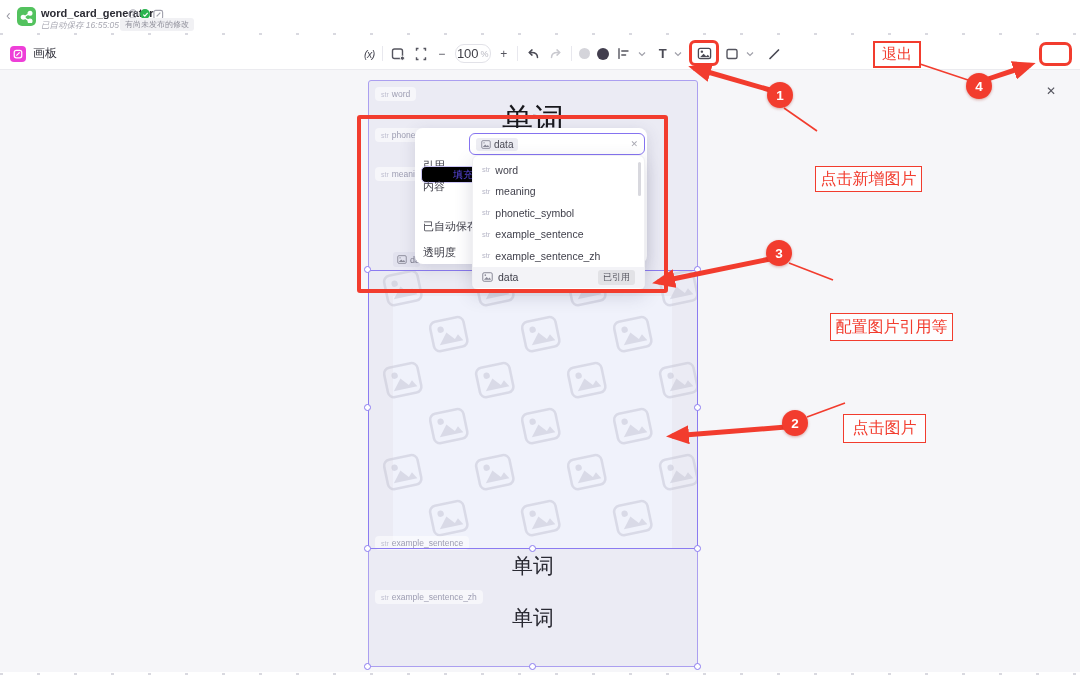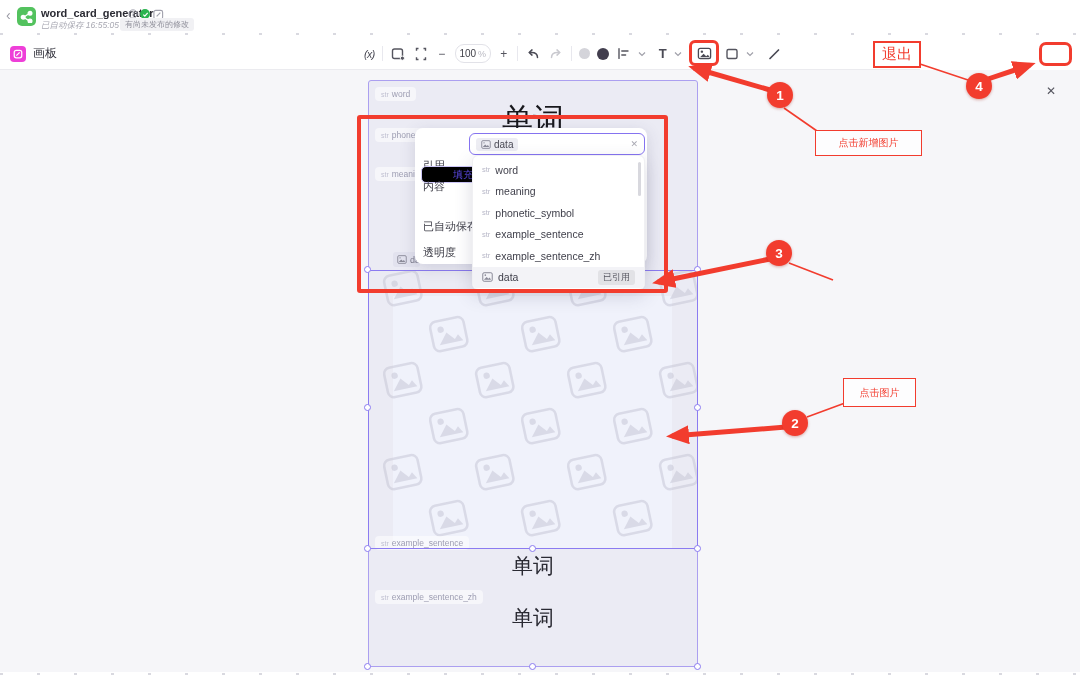--- a/index.html
+++ b/index.html
@@ -19,31 +19,31 @@
   .back{position:absolute;left:6px;top:8px;font-size:14px;color:#9a9aa4;line-height:1;}
   .appicon{position:absolute;left:17px;top:7px;width:19px;height:19px;border-radius:5px;background:#53c25e;display:flex;align-items:center;justify-content:center;}
   .apptitle{position:absolute;left:41px;top:7px;font-size:11px;font-weight:bold;color:#2b2b33;}
   .hicon{position:absolute;top:9px;display:flex;align-items:center;}
   .checkicon{width:10px;height:10px;border-radius:50%;background:#2ab44f;display:flex;align-items:center;justify-content:center;}
   .subsave{position:absolute;left:41px;top:20px;font-size:8.5px;color:#a8a8b2;font-style:italic;}
   .subbadge{position:absolute;left:120px;top:18px;font-size:8px;color:#8f8f9a;background:#f1f1f4;border-radius:3px;padding:1px 5px;}
   .dots{position:absolute;left:0;width:1080px;height:2px;background:repeating-linear-gradient(90deg,#d9d9e0 0 3px,transparent 3px 37px);z-index:1;}
 
   
-  .toolbar{position:absolute;left:0;top:37px;width:920px;height:33px;background:#fff;border-bottom:1px solid #ebebef;z-index:2;}
+  .toolbar{position:absolute;left:0;top:37px;width:1080px;height:33px;background:#fff;border-bottom:1px solid #ebebef;z-index:2;}
   .board{position:absolute;left:10px;top:8px;display:flex;align-items:center;gap:7px;}
   .boardicon{width:16px;height:16px;border-radius:4px;background:#ee3fd8;display:flex;align-items:center;justify-content:center;}
   .boardlabel{font-size:12px;color:#2e2e38;}
   .tools{position:absolute;left:364px;top:0;height:33px;display:flex;align-items:center;gap:7px;}
   .tool{display:flex;align-items:center;justify-content:center;color:#55555f;}
   .sep{width:1px;height:15px;background:#e8e8ee;}
   .varx{font-size:10.5px;font-style:italic;color:#4a4a55;letter-spacing:-0.5px;}
   .pm{font-size:12px;color:#55555f;width:12px;text-align:center;}
   .zoombox{display:flex;align-items:center;justify-content:center;gap:2px;width:36px;height:19px;border:1px solid #e2e2e8;border-radius:9px;}
-  .zoomv{font-size:10px;color:#3f3f47;}
+  .zoomv{font-size:13px;color:#3f3f47;}
   .zoomp{font-size:9px;color:#b9b9c2;}
   .tlabel{font-size:13px;font-weight:600;color:#4a4a55;}
   .circ1{width:11px;height:11px;border-radius:50%;background:#d4d4da;}
   .circ2{width:12px;height:12px;border-radius:50%;background:#423e4e;}
   .imgtool{position:relative;}
   .redbox-tool{position:absolute;left:-8px;top:-6px;width:30px;height:26px;border:3px solid var(--red);border-radius:6px;z-index:6;}
   .exitbox{position:absolute;left:873px;top:41px;width:48px;height:27px;border:2px solid var(--red);background:#fff;color:var(--red);font-size:15px;display:flex;align-items:center;justify-content:center;z-index:7;}
   .closebtn{position:absolute;left:1046px;top:47px;font-size:12px;color:#55555f;z-index:3;}
   .redbox-close{position:absolute;left:1039px;top:42px;width:33px;height:24px;border:3px solid var(--red);border-radius:7px;z-index:6;}
 
@@ -73,21 +73,21 @@
   .ditem{height:21.5px;display:flex;align-items:center;gap:5px;padding:0 9px;font-size:10.5px;color:#3f3f4a;}
   .ditem .tt{font-size:7.5px;color:#b8b8c8;}
   .ditem.sel{background:#f3f3f7;}
   .badge{margin-left:auto;background:#e2e2e6;border-radius:3px;font-size:9px;color:#595963;padding:1px 5px;}
   .scrollbar{position:absolute;right:3px;top:6px;width:3px;height:34px;background:#d8d8de;border-radius:2px;}
 
   
   .bigrect{position:absolute;left:357px;top:115px;width:311px;height:178px;border:4px solid var(--red);border-radius:3px;z-index:6;}
   .anno-svg{position:absolute;left:0;top:0;z-index:7;pointer-events:none;}
   .numcirc{position:absolute;width:26px;height:26px;border-radius:50%;background:var(--red);color:#fff;font-size:13.5px;font-weight:bold;display:flex;align-items:center;justify-content:center;z-index:8;box-shadow:0 1px 3px rgba(160,20,10,.35);}
-  .annobox{position:absolute;border:1.5px solid var(--red);background:#fdfdfe;color:var(--red);font-size:10px;display:flex;align-items:center;justify-content:center;z-index:8;white-space:nowrap;}
+  .annobox{position:absolute;border:1.5px solid var(--red);background:#fdfdfe;color:var(--red);font-size:16px;display:flex;align-items:center;justify-content:center;z-index:8;white-space:nowrap;margin-top:36px;}
 </style>
 </head>
 <body>
 
 <div class="page">
 
   <div class="header">
     <div class="back">‹</div>
     <div class="appicon">
       <svg width="13" height="13" viewBox="0 0 14 14">
@@ -378,16 +378,17 @@
       <line x1="988" y1="79" x2="1030" y2="65" stroke-width="5" marker-end="url(#ah)"></line>
     </g>
   </svg>
 
   <div class="numcirc" style="left:767px;top:82px">1</div>
   <div class="numcirc" style="left:782px;top:410px">2</div>
   <div class="numcirc" style="left:766px;top:240px">3</div>
   <div class="numcirc" style="left:966px;top:73px">4</div>
 
   <div class="annobox" style="left:815px;top:130px;width:107px;height:26px">点击新增图片</div>
-  <div class="annobox" style="left:843px;top:378px;width:73px;height:29px">点击图片</div>
+  <div class="annobox" style="left:843px;top:378px;width:83px;height:29px">点击图片</div>
+  <div class="annobox" style="left:830px;top:277px;width:123px;height:28px">配置图片引用等</div>
 
   <div class="dots" style="top:673px"></div>
 </div>
 
 </body></html>

